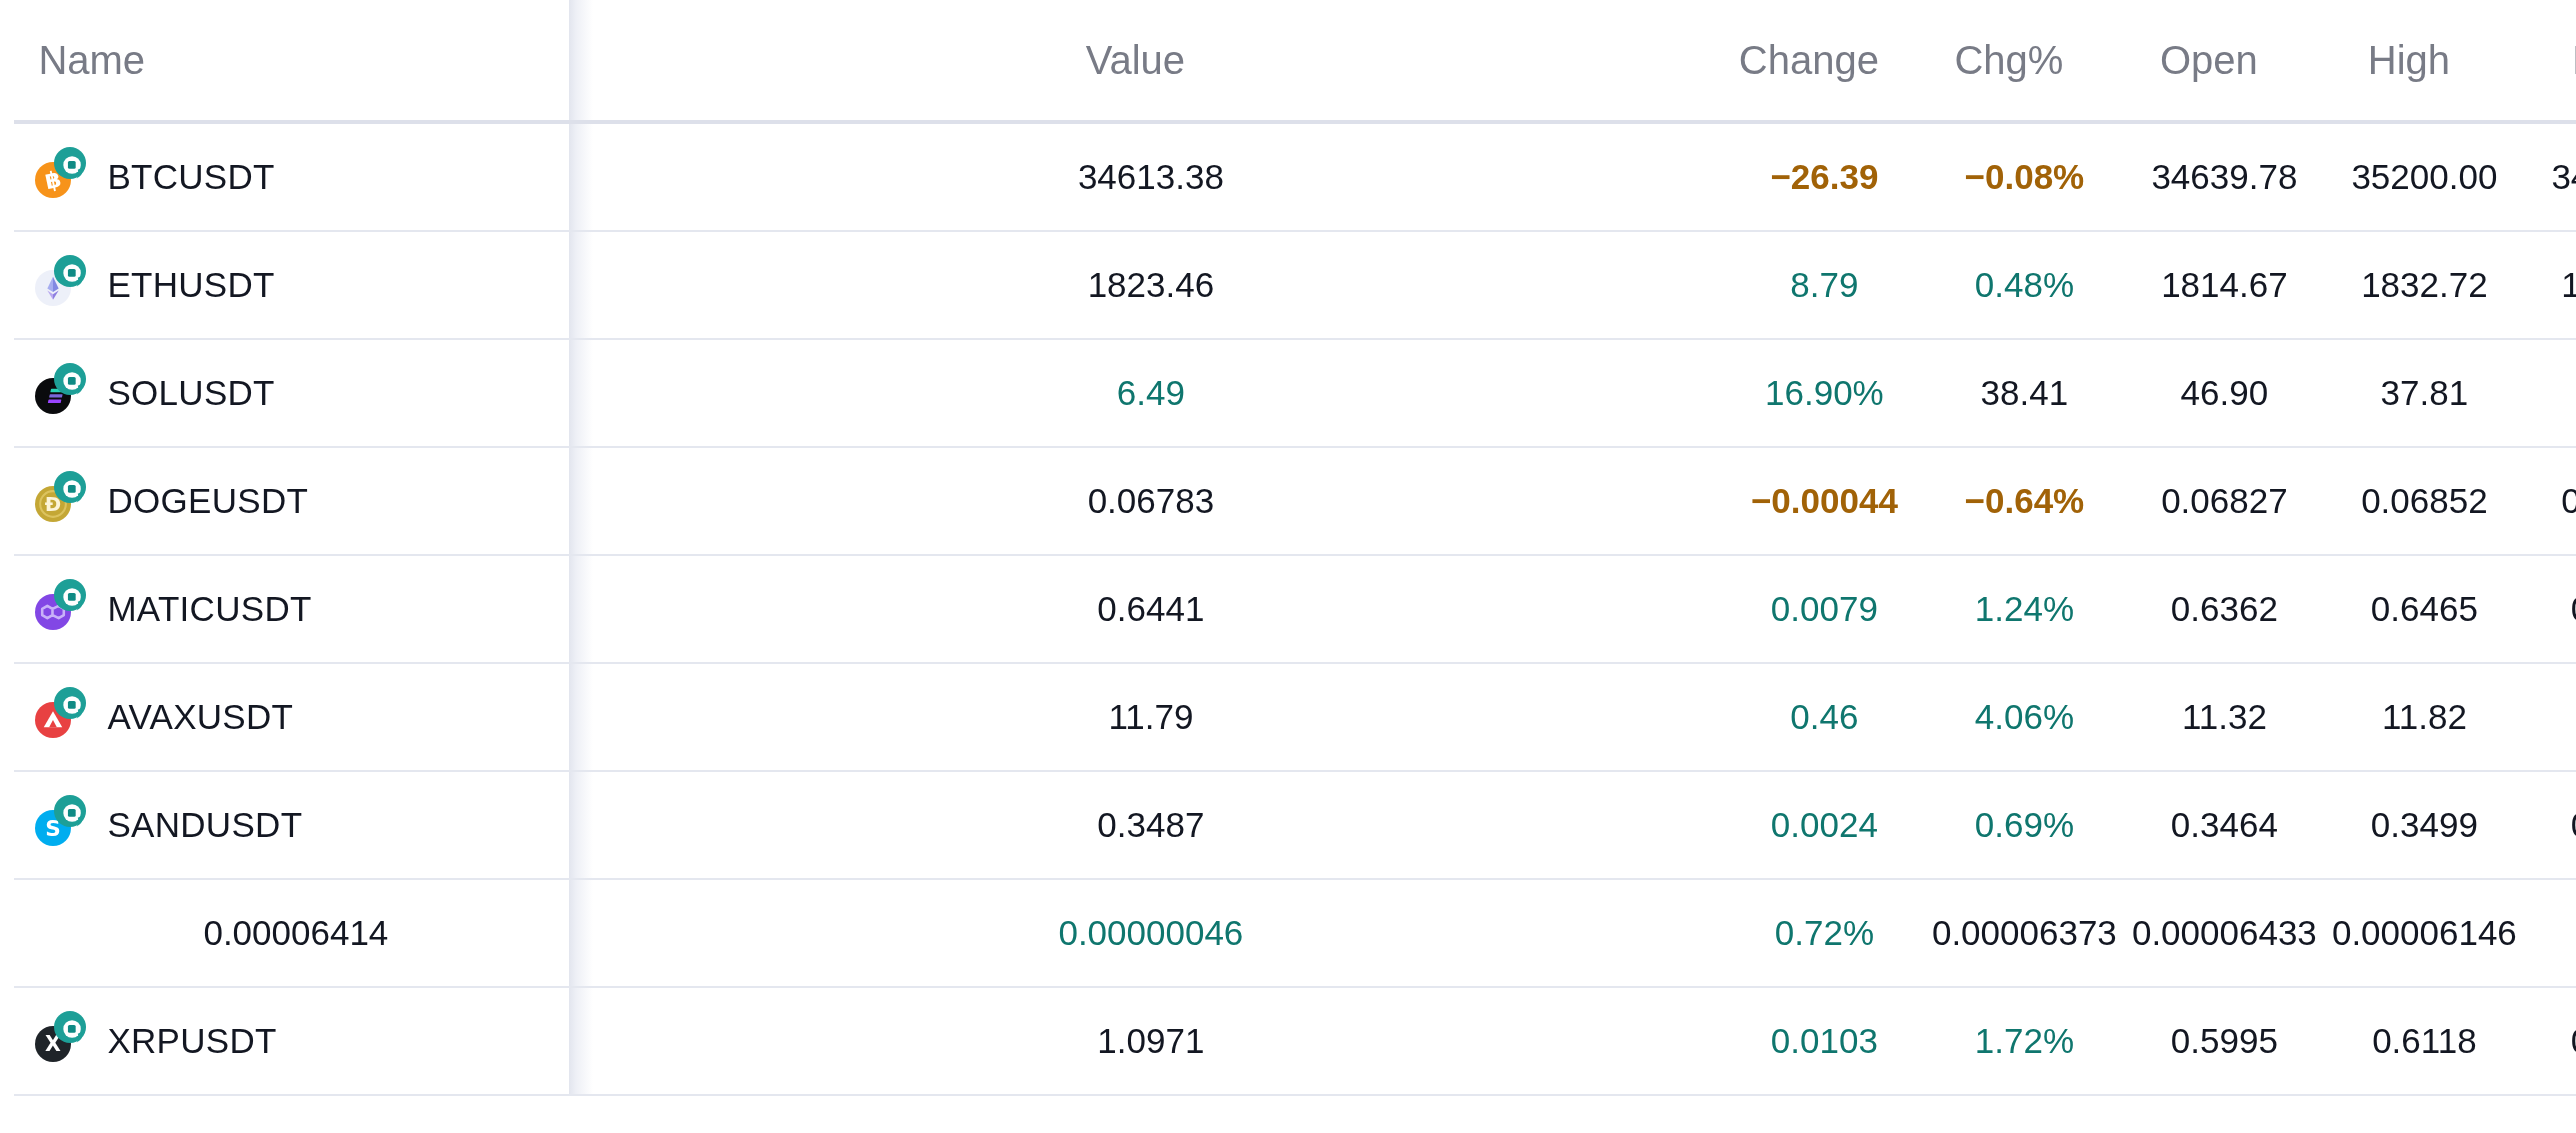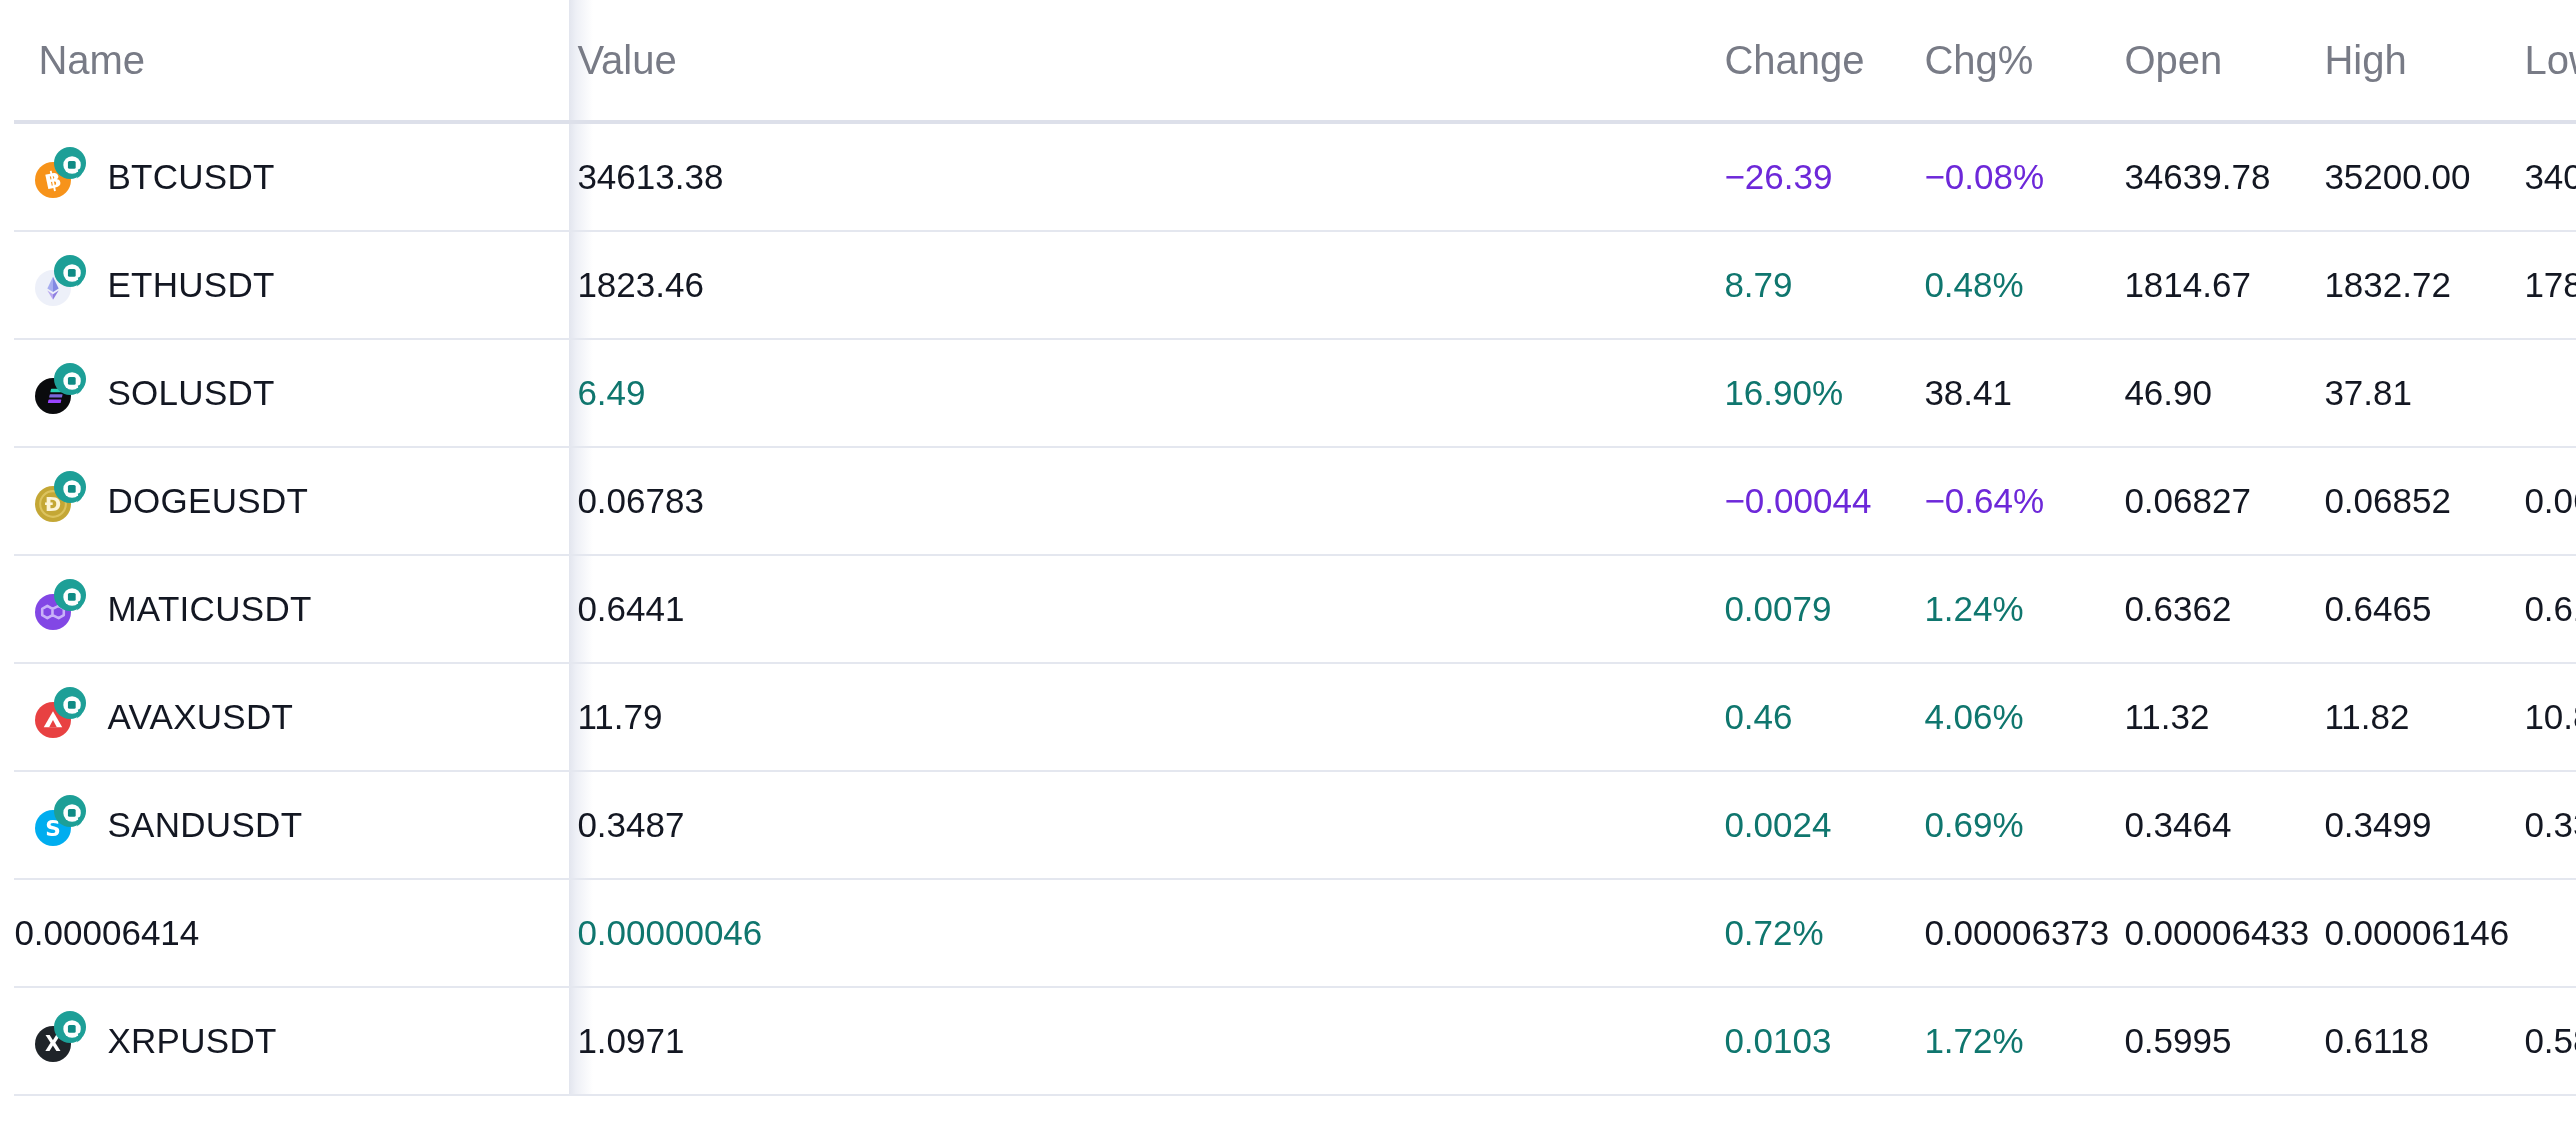--- a/index.html
+++ b/index.html
@@ -16,26 +16,26 @@
     z-index:0;pointer-events:none;
   }
   .row{
     position:relative;z-index:1;
     display:grid;grid-template-columns:563px 1147px 200px 200px 200px 200px 200px 213px;
     margin-left:14.4px;width:2922px;height:108px;
     border-bottom:2.1px solid #E4E7EF;align-items:center;box-sizing:border-box;
   }
   .row.header{height:124px;border-bottom:4.6px solid #DDE0EA;color:#787B86;font-size:30px;}
   .cell{box-sizing:border-box;min-width:0;}
-  .num{text-align:left;font-size:35px;white-space:nowrap;}
+  .num{text-align:center;font-size:35px;white-space:nowrap;}
   .header .cell{font-size:40px;}
   .header .num{padding-right:31px;}
   .header .name-cell{padding-left:24px;}
   .pos{color:#0f766e;}
-  .neg{color:#6d28d9;}
+  .neg{color:#a16207;font-weight:bold;}
   .name-cell{position:relative;height:100%;display:flex;align-items:center;}
   .sym{margin-left:93px;font-size:35px;color:#131722;letter-spacing:0.3px;}
   .coin{position:absolute;left:21px;top:38px;width:36px;height:36px;z-index:1;}
   .badge{position:absolute;left:40px;top:23px;width:32px;height:32px;z-index:2;}
   .coin svg,.badge svg{display:block;width:100%;height:100%;}
 </style>
 </head>
 <body>
 
 <div class="watchlist">

